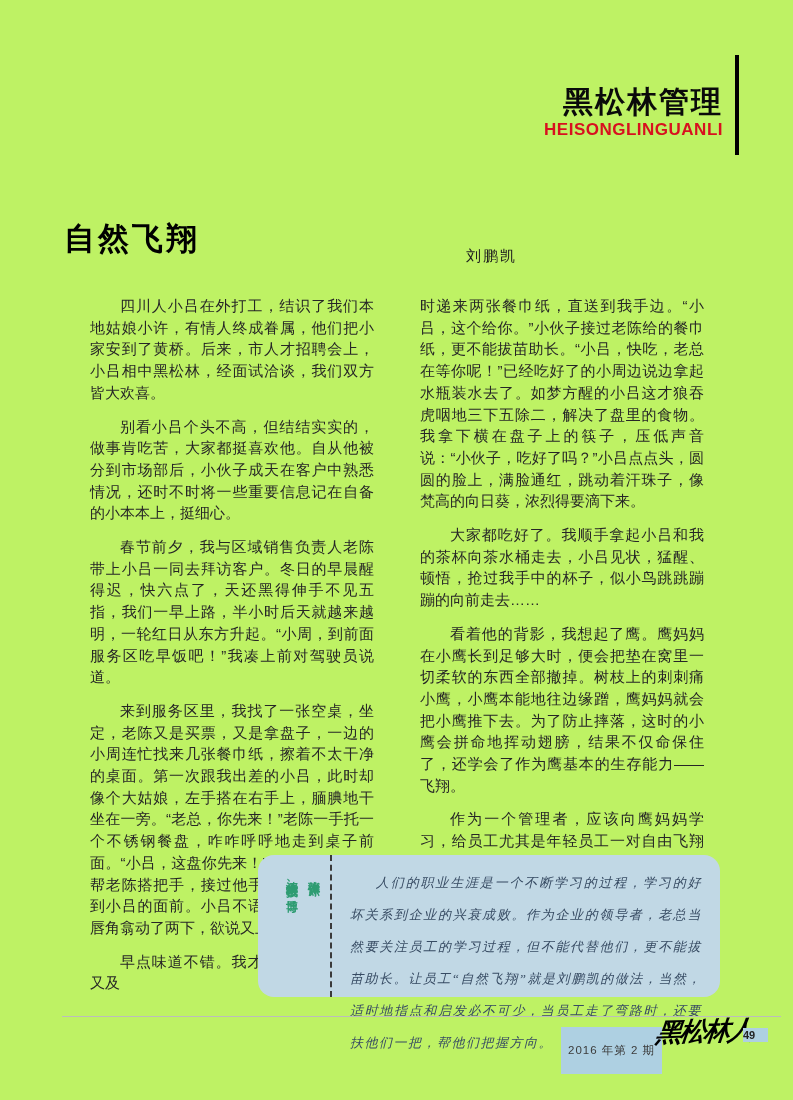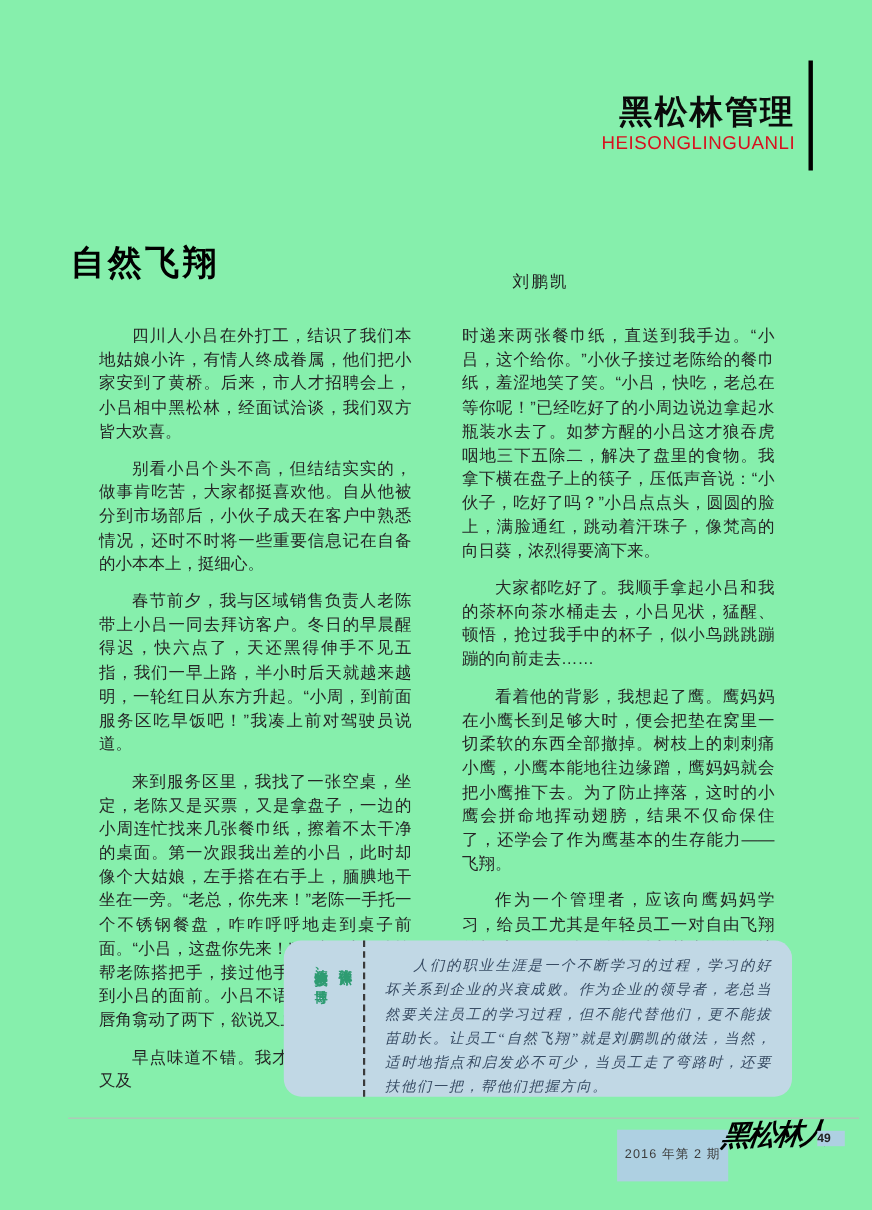--- a/index.html
+++ b/index.html
@@ -1,29 +1,29 @@
 <!DOCTYPE html>
 <html><head>
 <meta charset="utf-8">
 <style>
   html,body{margin:0;padding:0;background:#e8e8e8;}
   .page{
     position:relative;width:793px;height:1100px;margin:0 auto;
-    background:#86efac;overflow:hidden;
+    background:#bef264;overflow:hidden;
     font-family:"Liberation Sans",sans-serif;
   }
   
   .section-cn{
     position:absolute;right:70px;top:82px;
     font-size:30px;font-weight:bold;color:#0a0a0a;letter-spacing:2px;
     font-family:"Liberation Sans",sans-serif;
   }
   .section-en{
     position:absolute;right:70px;top:120px;
-    font-size:17px;font-weight:normal;color:#d8101f;letter-spacing:0.5px;
+    font-size:17px;font-weight:bold;color:#d8101f;letter-spacing:0.5px;
   }
   .vbar{
     position:absolute;left:735px;top:55px;width:4px;height:100px;background:#000;
   }
   
   .title{
     position:absolute;left:64px;top:218px;
     font-size:31px;font-weight:bold;color:#000;letter-spacing:3px;
   }
   .author{
@@ -52,21 +52,21 @@
   }
   .labels span{display:block;margin-left:5px;}
   .comment-divider{
     position:absolute;left:72px;top:0;bottom:0;
     border-left:2px dashed #3a3a3a;
   }
   .comment-text{
     position:absolute;left:92px;top:12px;width:352px;
     margin:0;text-indent:2em;text-align:justify;
     font-family:"Liberation Serif","DejaVu Serif",serif;font-style:italic;
-    font-size:13px;line-height:22px;letter-spacing:1.5px;color:#374b63;
+    font-size:13px;line-height:32px;letter-spacing:1.5px;color:#374b63;
   }
   
   .footer-line{
     position:absolute;left:62px;top:1016px;width:719px;height:1px;background:#bcbcbc;
   }
   .issue-badge{
     position:absolute;left:561px;top:1027px;height:15px;line-height:15px;
     background:#aed0e2;color:#3c3c3c;font-size:11.5px;padding:16px 7px;letter-spacing:1px;
   }
   .magazine-logo{
@@ -95,21 +95,21 @@
 
   <div class="col left">
     <p class="para">四川人小吕在外打工，结识了我们本地姑娘小许，有情人终成眷属，他们把小家安到了黄桥。后来，市人才招聘会上，小吕相中黑松林，经面试洽谈，我们双方皆大欢喜。</p>
     <p class="para">别看小吕个头不高，但结结实实的，做事肯吃苦，大家都挺喜欢他。自从他被分到市场部后，小伙子成天在客户中熟悉情况，还时不时将一些重要信息记在自备的小本本上，挺细心。</p>
     <p class="para">春节前夕，我与区域销售负责人老陈带上小吕一同去拜访客户。冬日的早晨醒得迟，快六点了，天还黑得伸手不见五指，我们一早上路，半小时后天就越来越明，一轮红日从东方升起。“小周，到前面服务区吃早饭吧！”我凑上前对驾驶员说道。</p>
     <p class="para">来到服务区里，我找了一张空桌，坐定，老陈又是买票，又是拿盘子，一边的小周连忙找来几张餐巾纸，擦着不太干净的桌面。第一次跟我出差的小吕，此时却像个大姑娘，左手搭在右手上，腼腆地干坐在一旁。“老总，你先来！”老陈一手托一个不锈钢餐盘，咋咋呼呼地走到桌子前面。“小吕，这盘你先来！”驾驶员小周连忙帮老陈搭把手，接过他手中的一只餐盘递到小吕的面前。小吕不语，脸微微一红，唇角翕动了两下，欲说又止。</p>
     <p class="para">早点味道不错。我才搁下筷子，老陈又及</p>
   </div>
 
   <div class="col right">
-    <p class="para cont">时递来两张餐巾纸，直送到我手边。“小吕，这个给你。”小伙子接过老陈给的餐巾纸，羞涩地笑了笑。“小吕，快吃，老总在等你呢！”已经吃好了的小周边说边拿起水瓶装水去了。如梦方醒的小吕这才狼吞虎咽地三下五除二，解决了盘里的食物。我拿下横在盘子上的筷子，压低声音说：“小伙子，吃好了吗？”小吕点点头，圆圆的脸上，满脸通红，跳动着汗珠子，像梵高的向日葵，浓烈得要滴下来。</p>
+    <p class="para cont">时递来两张餐巾纸，直送到我手边。“小吕，这个给你。”小伙子接过老陈给的餐巾纸，更不能拔苗助长。“小吕，快吃，老总在等你呢！”已经吃好了的小周边说边拿起水瓶装水去了。如梦方醒的小吕这才狼吞虎咽地三下五除二，解决了盘里的食物。我拿下横在盘子上的筷子，压低声音说：“小伙子，吃好了吗？”小吕点点头，圆圆的脸上，满脸通红，跳动着汗珠子，像梵高的向日葵，浓烈得要滴下来。</p>
     <p class="para">大家都吃好了。我顺手拿起小吕和我的茶杯向茶水桶走去，小吕见状，猛醒、顿悟，抢过我手中的杯子，似小鸟跳跳蹦蹦的向前走去……</p>
     <p class="para">看着他的背影，我想起了鹰。鹰妈妈在小鹰长到足够大时，便会把垫在窝里一切柔软的东西全部撤掉。树枝上的刺刺痛小鹰，小鹰本能地往边缘蹭，鹰妈妈就会把小鹰推下去。为了防止摔落，这时的小鹰会拼命地挥动翅膀，结果不仅命保住了，还学会了作为鹰基本的生存能力——飞翔。</p>
     <p class="para">作为一个管理者，应该向鹰妈妈学习，给员工尤其是年轻员工一对自由飞翔的翅膀，引导他们自然融入其生存的环境和氛围，发自内心地感悟为人、做事之道。这样培养出来的员工，才能够像苍鹰一样，茁壮成长，自然翱翔。</p>
   </div>
 
   <div class="comment-box">
     <div class="labels">
       <span>张德点评</span>
       <span>清华大学教授、博导</span>
     </div>

